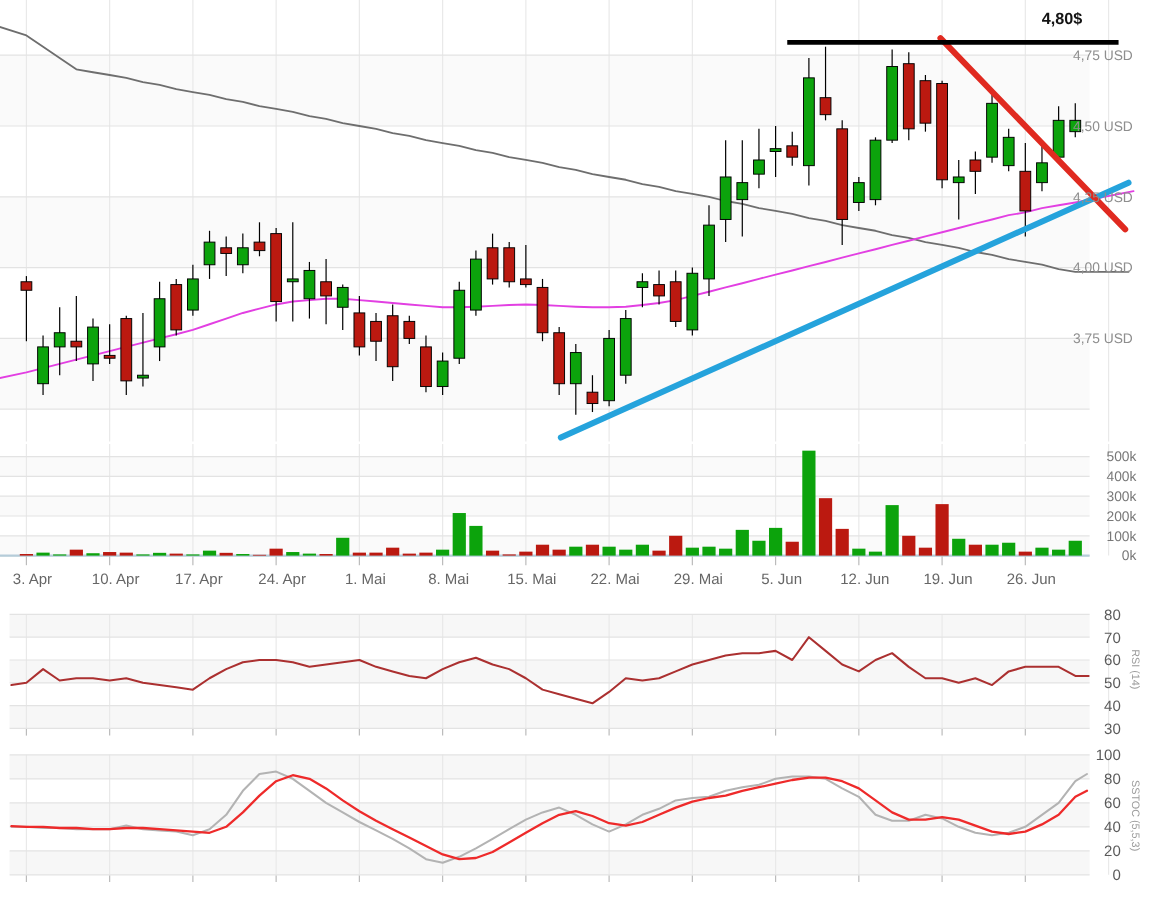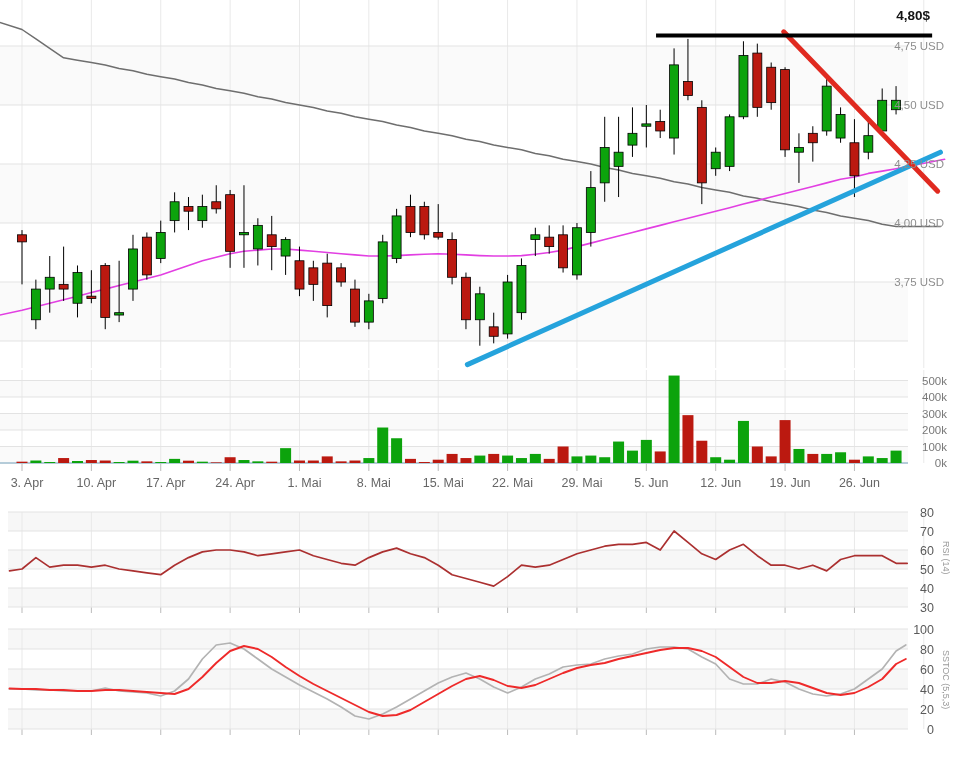--- a/index.html
+++ b/index.html
@@ -3,21 +3,21 @@
 <meta charset="utf-8">
 <style>
   html,body{margin:0;padding:0;background:#fff;}
   body{width:968px;height:765px;overflow:hidden;font-family:"Liberation Sans",sans-serif;}
   .stage{position:relative;width:968px;height:765px;background:#fff;}
   svg text{font-family:"Liberation Sans",sans-serif;}
   .lbl-price{font-size:11.5px;fill:#8e8e8e;}
   .lbl-vol{font-size:11.5px;fill:#787878;}
   .lbl-ind{font-size:12.5px;fill:#5a5a5a;}
   .lbl-x{font-size:12.5px;fill:#666;}
-  .anno-res{position:absolute;left:830px;top:8px;width:100px;text-align:right;
+  .anno-res{position:absolute;left:802px;top:8px;width:100px;text-align:right;
             font-size:13.5px;font-weight:bold;color:#141414;}
   .vtitle{position:absolute;font-size:9px;color:#9a9a9a;transform:rotate(90deg);
           transform-origin:0 0;white-space:nowrap;}
   .vtitle.rsi{left:951px;top:541px;}
   .vtitle.stoch{left:951px;top:650px;}
 </style>
 </head>
 <body>
 
 <div class="stage">

